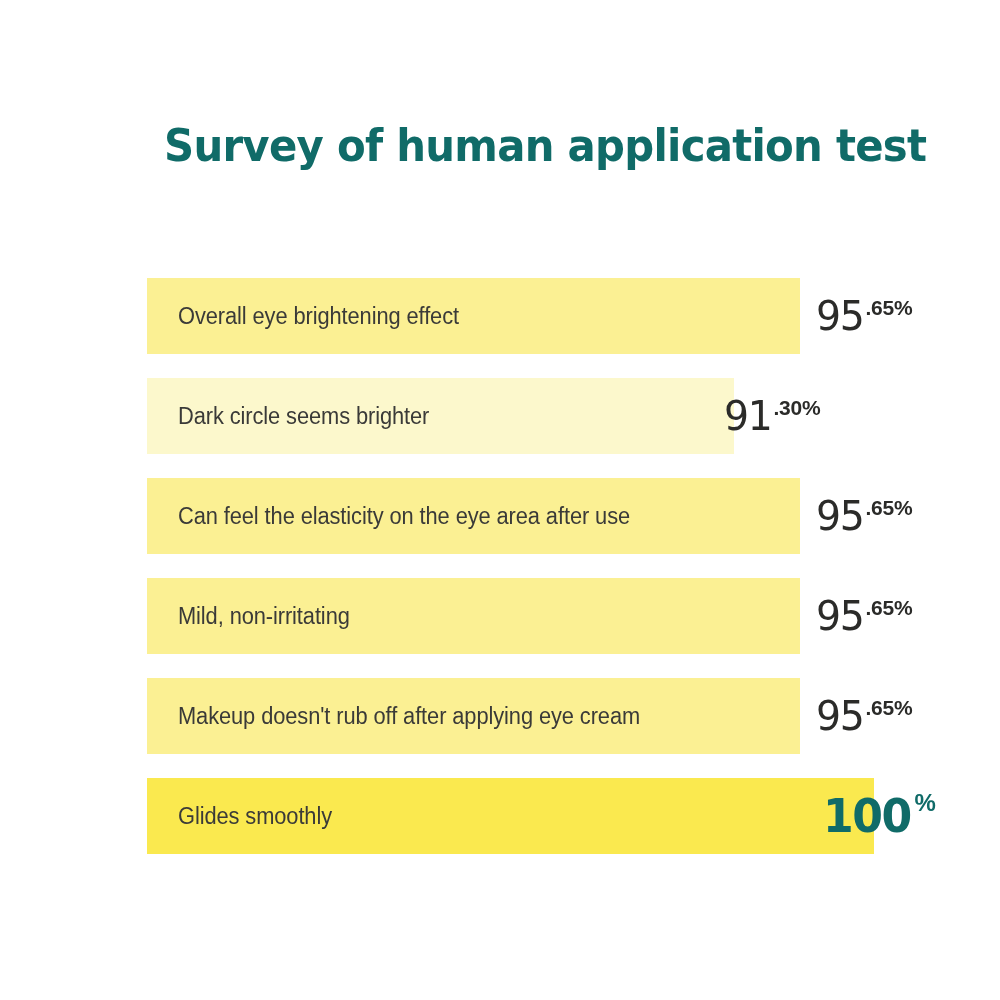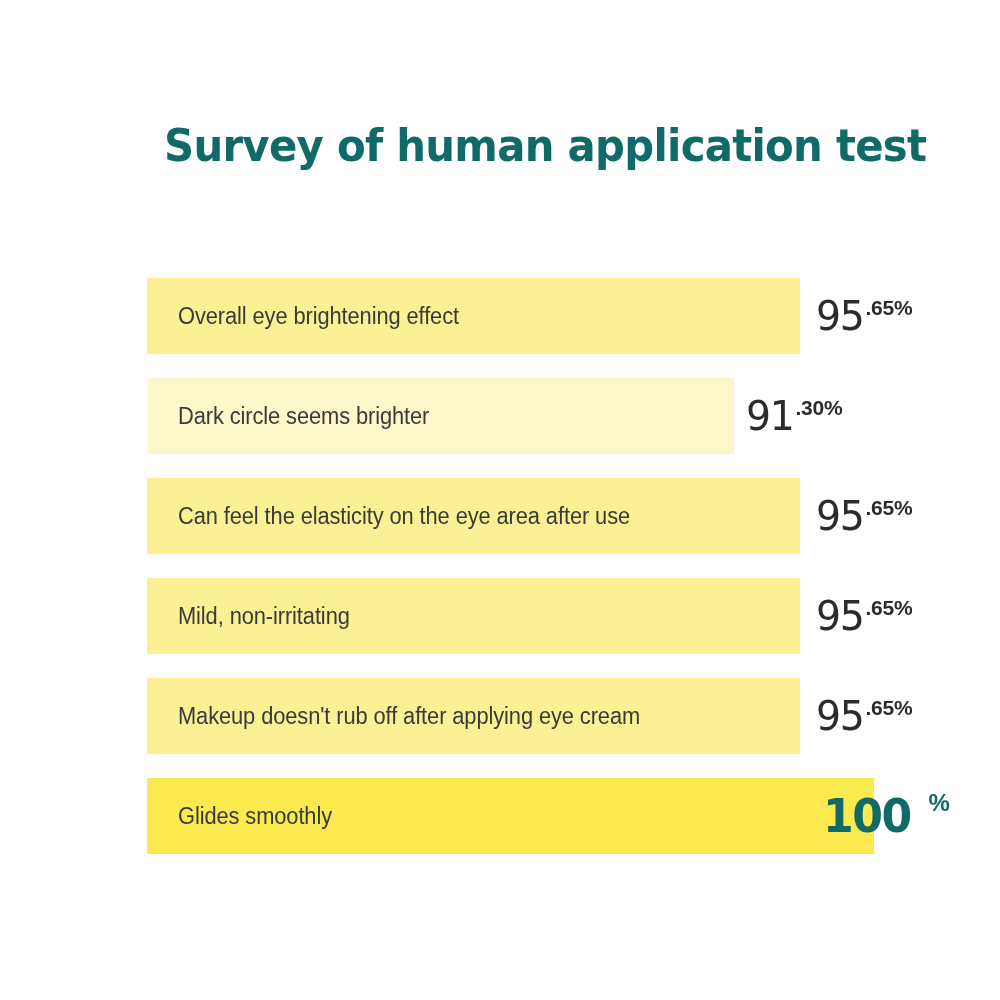--- a/index.html
+++ b/index.html
@@ -138,21 +138,21 @@
       <div class="bar-label">Overall eye brightening effect</div>
       <div class="value" style="left:768px;">
         <span class="value-whole">95</span>
           <span class="value-frac">.65%</span>
       </div>
     </div>
 
     <div class="row">
       <div class="bar" style="width:587px;background:#FCF8CC;"></div>
       <div class="bar-label">Dark circle seems brighter</div>
-      <div class="value" style="left:698px;">
+      <div class="value" style="left:676px;">
         <span class="value-whole">91</span>
           <span class="value-frac">.30%</span>
       </div>
     </div>
 
     <div class="row">
       <div class="bar" style="width:653px;background:#FBF093;"></div>
       <div class="bar-label">Can feel the elasticity on the eye area after use</div>
       <div class="value" style="left:768px;">
         <span class="value-whole">95</span>
@@ -174,20 +174,20 @@
       <div class="bar-label">Makeup doesn't rub off after applying eye cream</div>
       <div class="value" style="left:768px;">
         <span class="value-whole">95</span>
           <span class="value-frac">.65%</span>
       </div>
     </div>
 
     <div class="row row-highlight">
       <div class="bar" style="width:727px;background:#FAE94F;"></div>
       <div class="bar-label">Glides smoothly</div>
-      <div class="value" style="left:775px;gap:14px;">
+      <div class="value" style="left:775px;">
         <span class="value-whole">100</span>
           <span class="value-frac">%</span>
       </div>
     </div>
 
   </div>
 </div>
 
 </body></html>

